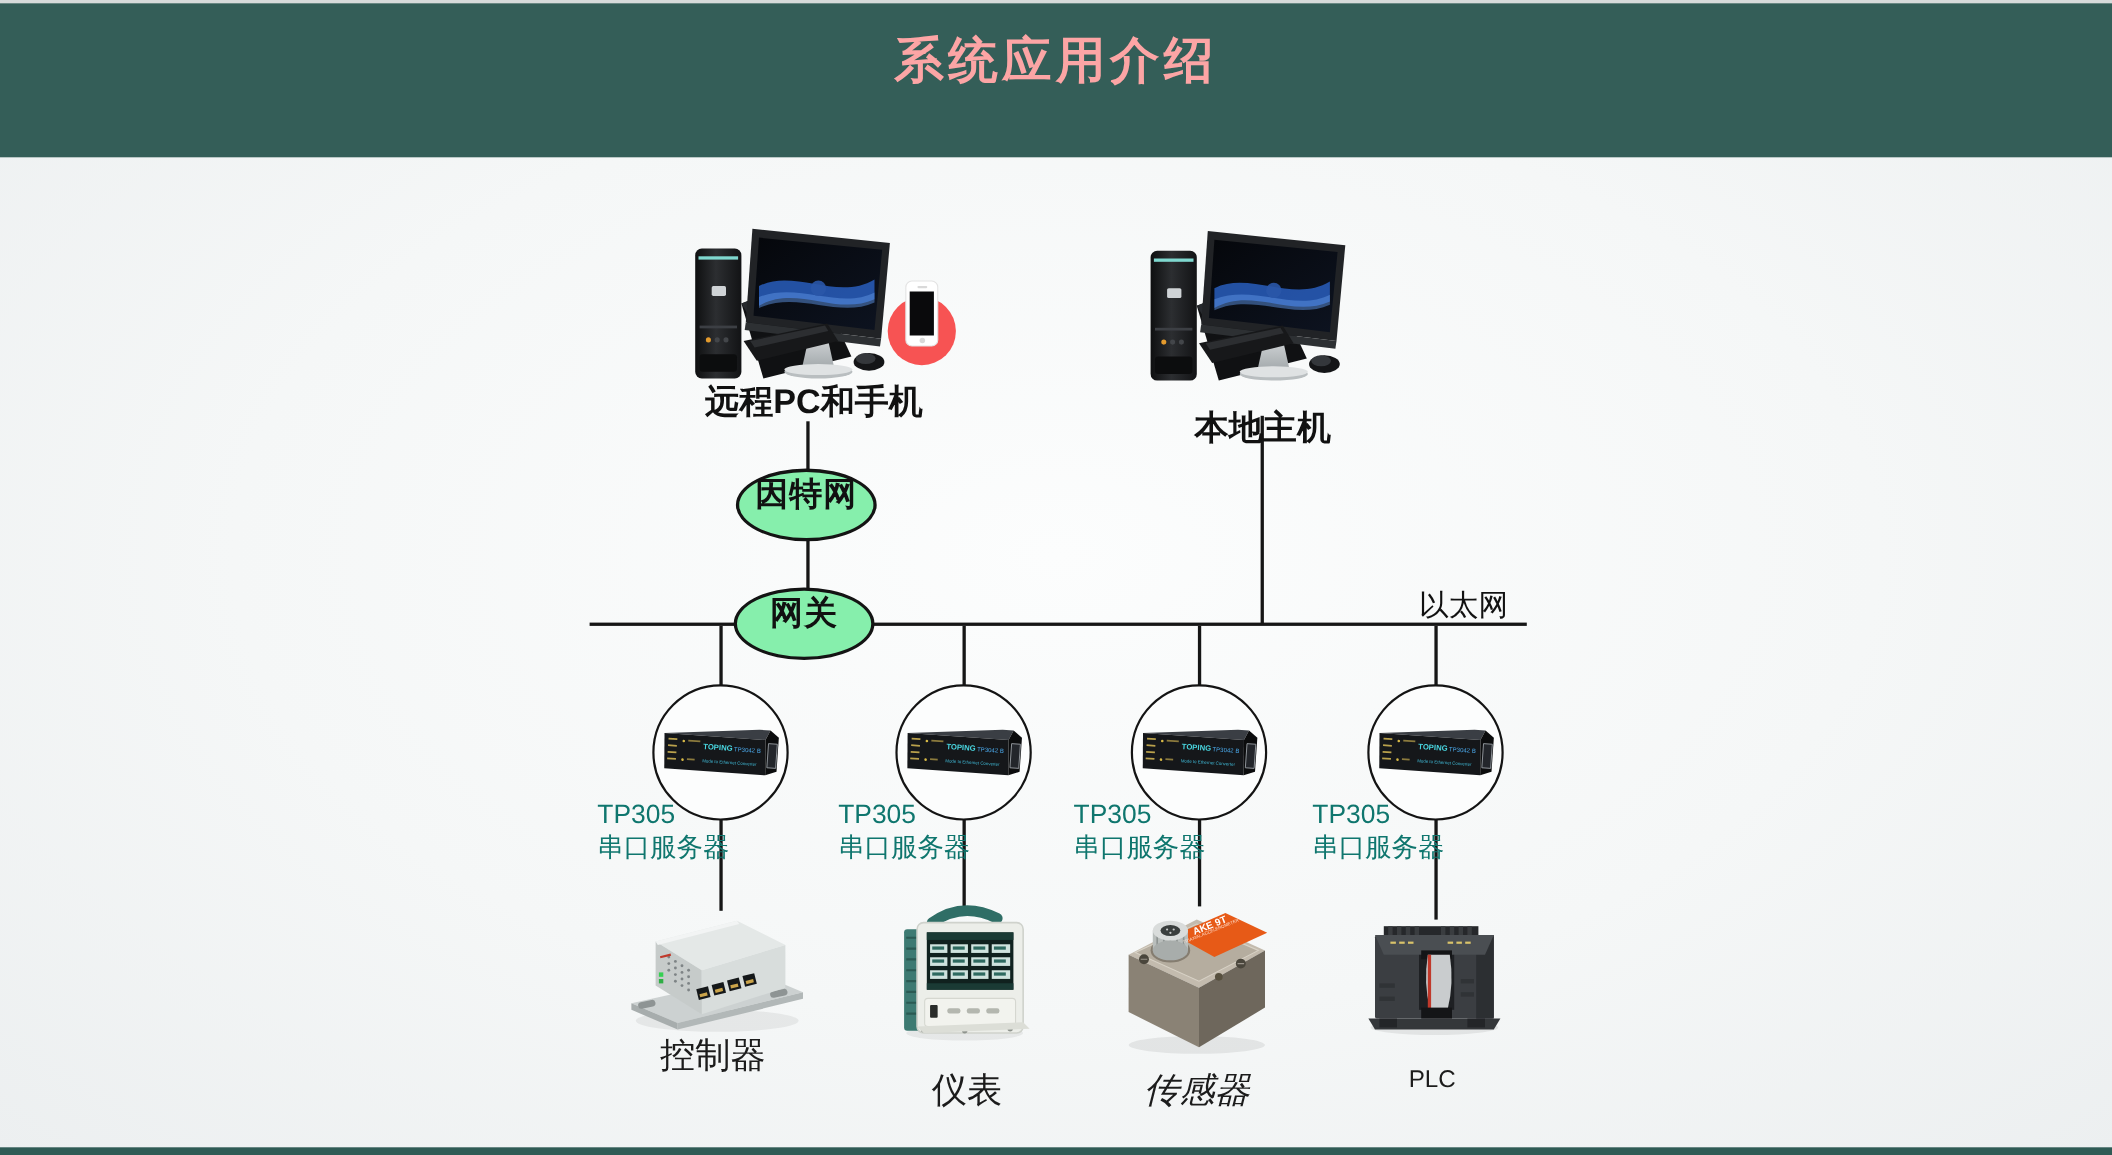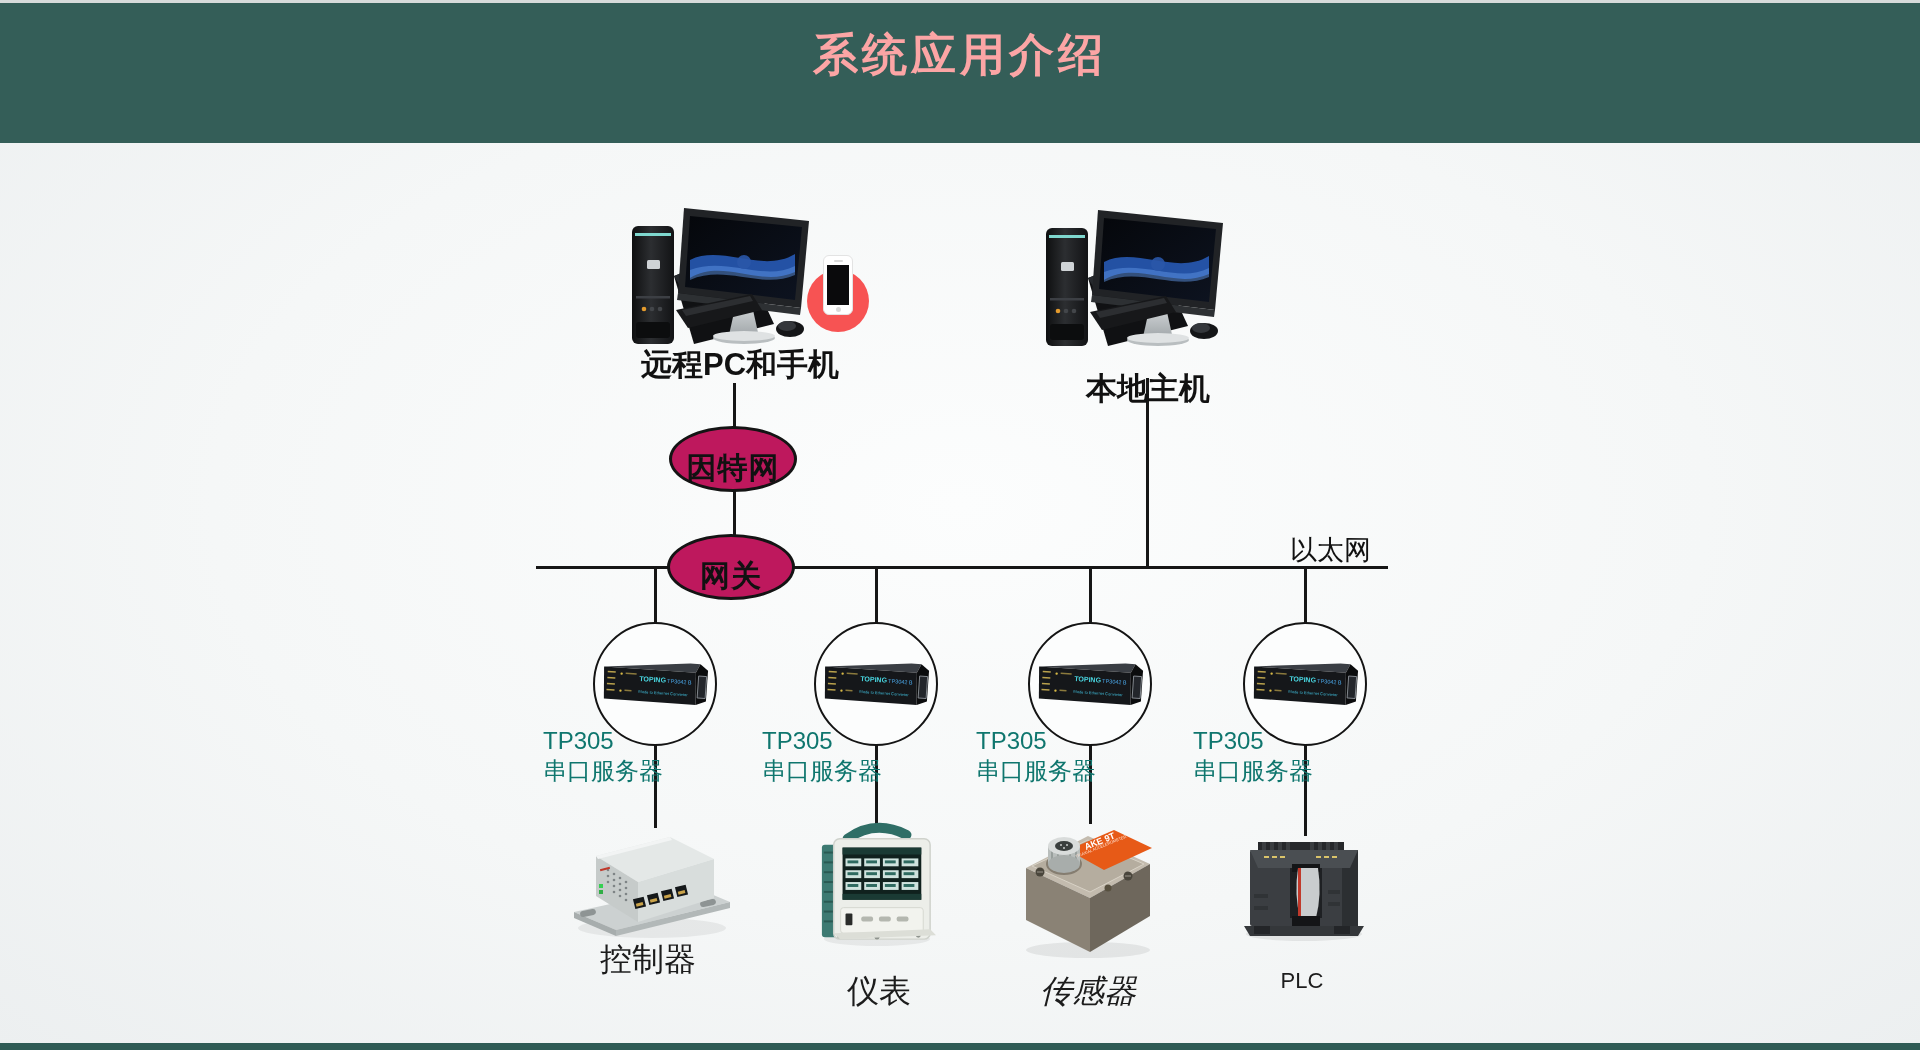--- a/index.html
+++ b/index.html
@@ -17,22 +17,22 @@
   .abs { position:absolute; }
   .line { position:absolute; background:#161616; z-index:2; }
 
   
   .big-label { position:absolute; font-size:31px; font-weight:700; color:#111; white-space:nowrap; transform:translateX(-50%); z-index:4;text-align:center; }
   .eth-label { position:absolute; font-size:27px; font-weight:400; color:#111; white-space:nowrap; z-index:4; }
   .tp-label  { position:absolute; font-size:24px; line-height:30px; color:#0f766e; white-space:nowrap; z-index:6; }
   .dev-label { position:absolute; font-size:32px; font-weight:500; color:#1c1c1c; white-space:nowrap; transform:translateX(-50%); z-index:4; }
 
   
-  .oval { position:absolute; width:128px; height:66px; background:#be185d; border:3px solid #141414; border-radius:50%;
-          display:flex; align-items:flex-end; justify-content:center; z-index:5; }
+  .oval { position:absolute; width:128px; height:66px; background:#86efac; border:3px solid #141414; border-radius:50%;
+          display:flex; align-items:flex-start; justify-content:center; z-index:5; }
   .oval span { font-size:30px; font-weight:700; color:#111; letter-spacing:1px; }
 
   
   .node-circle { position:absolute; width:124px; height:124px; background:#fcfdfd; border:2.5px solid #141414; border-radius:50%;
                  z-index:5; display:flex; align-items:center; justify-content:center; }
   .server-wrap { width:112px; height:52px; transform:rotate(4deg); }
 
   
   .phone-badge { position:absolute; width:62px; height:62px; border-radius:50%; background:#f75353; z-index:7; }
   .phone { position:absolute; left:16px; top:-15px; width:30px; height:60px; background:#ffffff; border:1px solid #e3e3e3;

